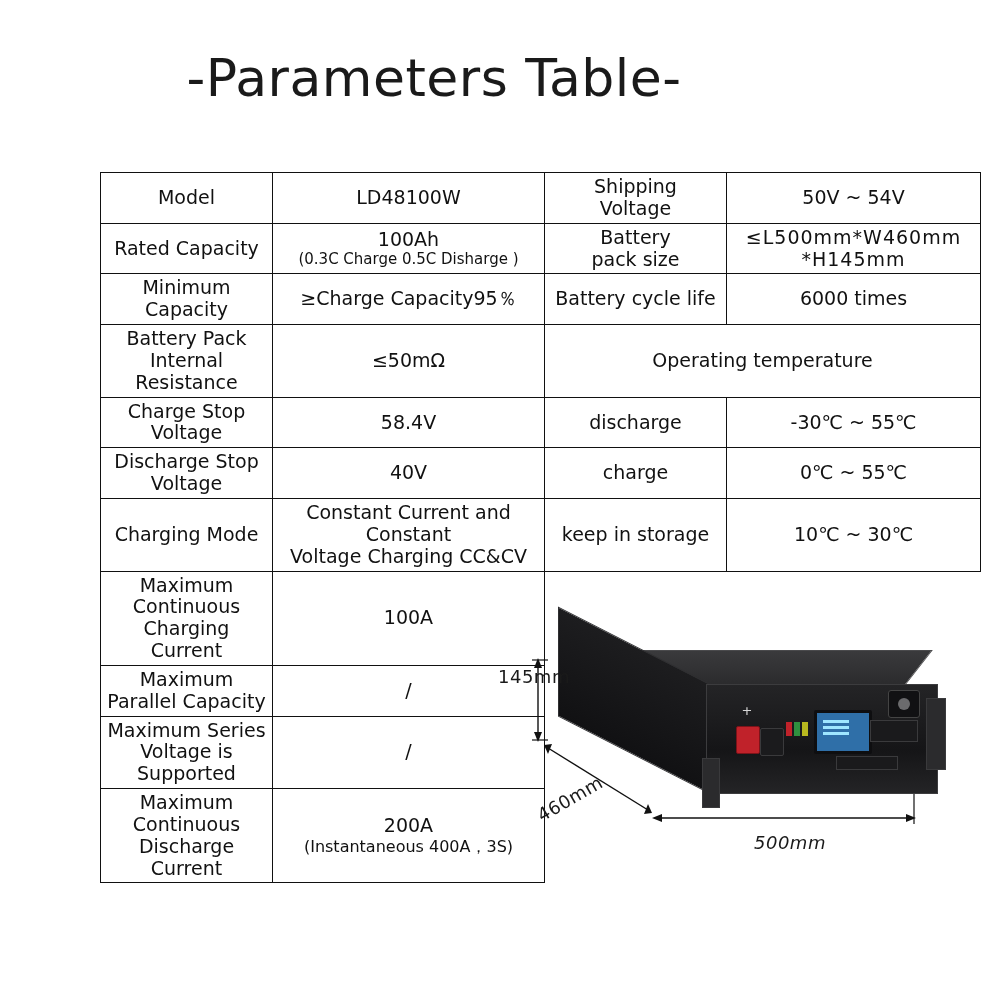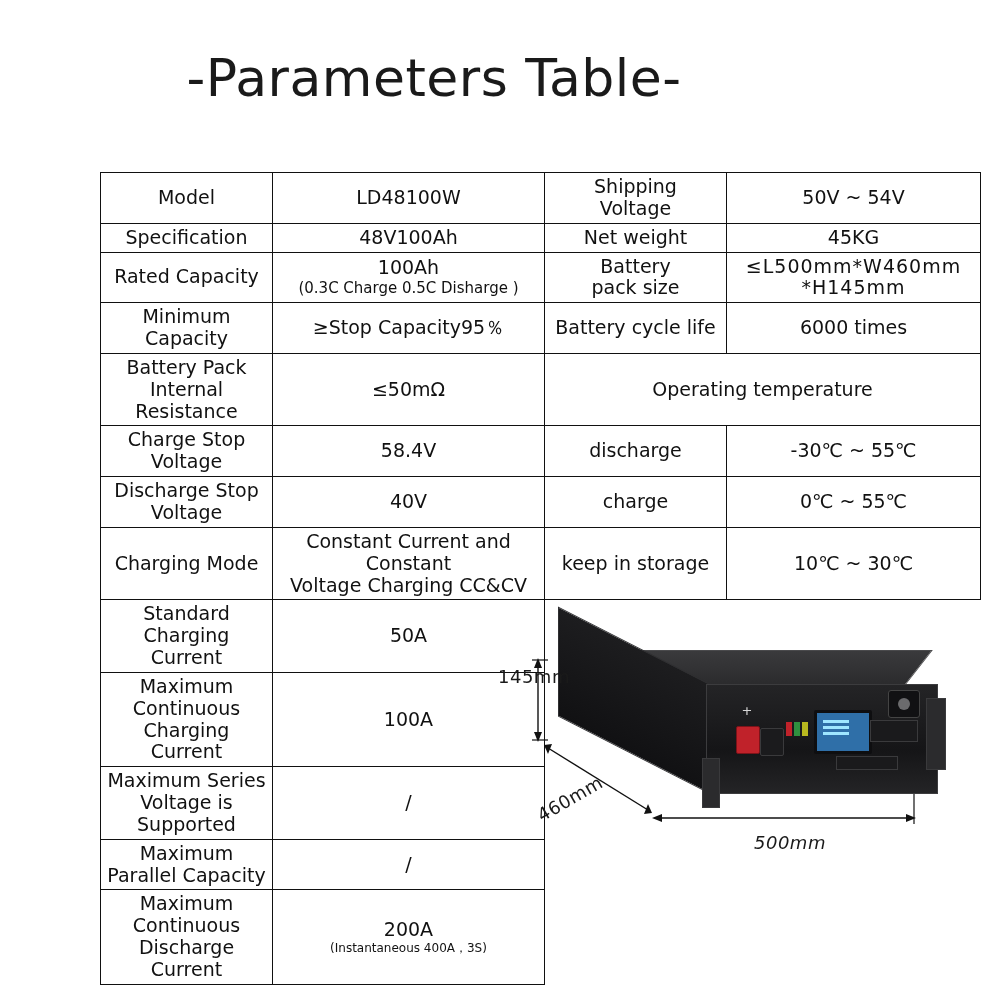--- a/index.html
+++ b/index.html
@@ -57,21 +57,21 @@
   td.mid {
     font-size: 17px;
   }
   .sub {
     display: block;
     font-size: 15px;
     line-height: 1.2;
   }
   .sub2 {
     display: block;
-    font-size: 12px;
+    font-size: 16px;
     line-height: 1.2;
   }
   .letterspace {
     letter-spacing: 1px;
   }
   
   col.c1 { width: 172px; }
   col.c2 { width: 272px; }
   col.c3 { width: 182px; }
   col.c4 { width: 254px; }
@@ -280,43 +280,37 @@
     <tbody>
 
       <tr>
         <td class="label">Model</td>
         <td class="label">LD48100W</td>
         <td class="label" style="white-space:pre-line">Shipping
 Voltage</td>
         <td class="label">50V ~ 54V</td>
       </tr>
 
-      <tr>
-        <td class="label">Specification</td>
-        <td class="label">48V100Ah</td>
-        <td class="label">Net weight</td>
-        <td class="label">45KG</td>
-      </tr>
 
       <tr>
         <td class="label">Rated Capacity</td>
         <td class="label">
           <span>100Ah</span>
           <span class="sub">(0.3C Charge 0.5C Disharge )</span>
         </td>
         <td class="label" style="white-space:pre-line">Battery
 pack size</td>
         <td class="mid letterspace" style="white-space:pre-line">≤L500mm*W460mm
 *H145mm</td>
       </tr>
 
       <tr>
         <td class="label" style="white-space:pre-line">Minimum
 Capacity</td>
-        <td class="label">≥Stop Capacity95％</td>
+        <td class="label">≥Charge Capacity95％</td>
         <td class="mid">Battery cycle life</td>
         <td class="label">6000 times</td>
       </tr>
 
       <tr>
         <td class="small" style="white-space:pre-line">Battery Pack
 Internal Resistance</td>
         <td class="label">≤50mΩ</td>
         <td class="label" colspan="2">Operating temperature</td>
       </tr>
@@ -338,47 +332,40 @@
       </tr>
 
       <tr>
         <td class="label">Charging Mode</td>
         <td class="mid" style="white-space:pre-line">Constant Current and Constant
 Voltage Charging CC&amp;CV</td>
         <td class="label">keep in storage</td>
         <td class="label">10℃ ~ 30℃</td>
       </tr>
 
-      <tr>
-        <td class="label" style="white-space:pre-line">Standard
-Charging Current</td>
-        <td class="label">50A</td>
-        <td style="border:none"></td>
-        <td style="border:none"></td>
-      </tr>
 
       <tr>
         <td class="small" style="white-space:pre-line">Maximum Continuous
 Charging Current</td>
         <td class="label">100A</td>
         <td style="border:none"></td>
         <td style="border:none"></td>
       </tr>
 
       <tr>
+        <td class="label" style="white-space:pre-line">Maximum
+Parallel Capacity</td>
+        <td class="label">/</td>
+        <td style="border:none"></td>
+        <td style="border:none"></td>
+      </tr>
+
+      <tr>
         <td class="small" style="white-space:pre-line">Maximum Series
 Voltage is Supported</td>
-        <td class="label">/</td>
-        <td style="border:none"></td>
-        <td style="border:none"></td>
-      </tr>
-
-      <tr>
-        <td class="label" style="white-space:pre-line">Maximum
-Parallel Capacity</td>
         <td class="label">/</td>
         <td style="border:none"></td>
         <td style="border:none"></td>
       </tr>
 
       <tr>
         <td class="small" style="white-space:pre-line">Maximum Continuous
 Discharge Current</td>
         <td class="label">
           <span>200A</span>

